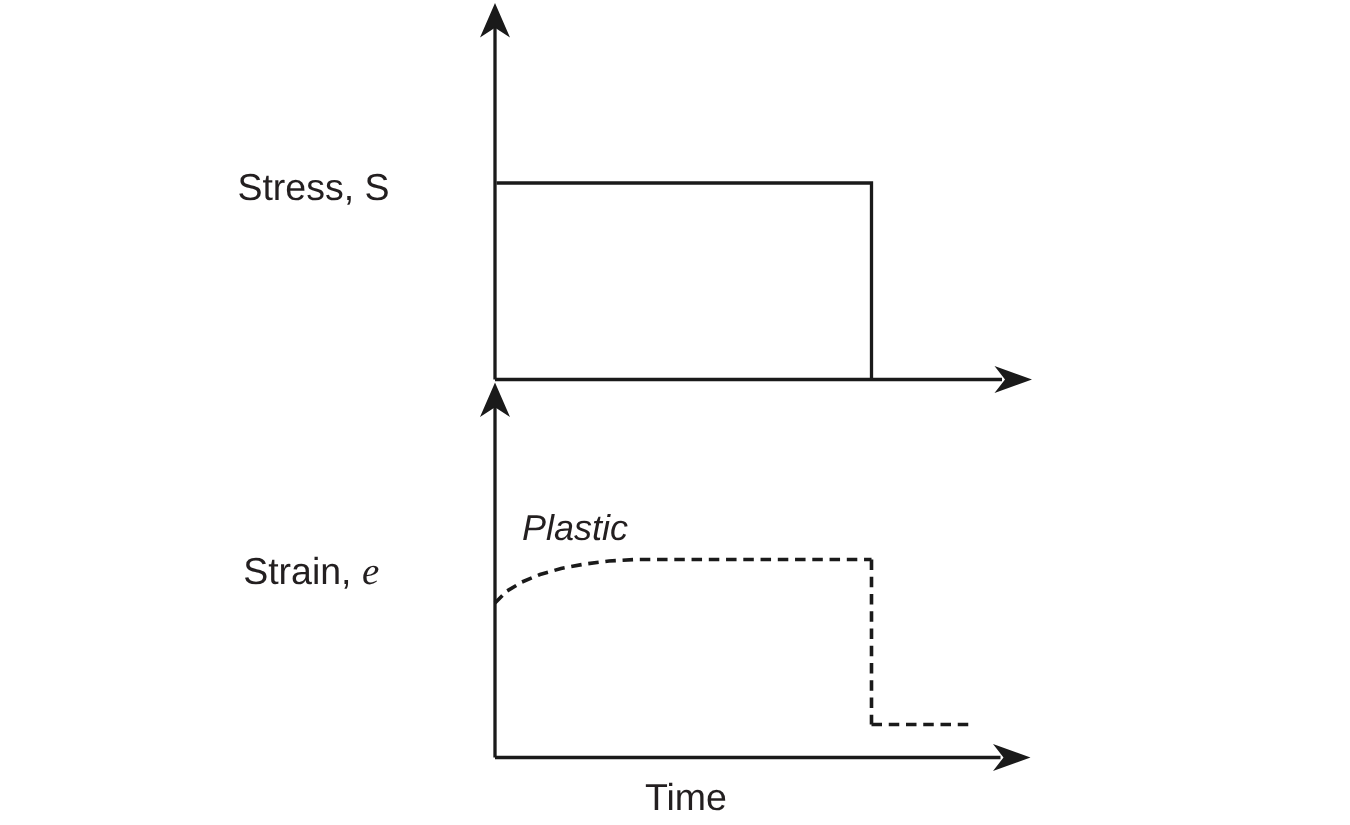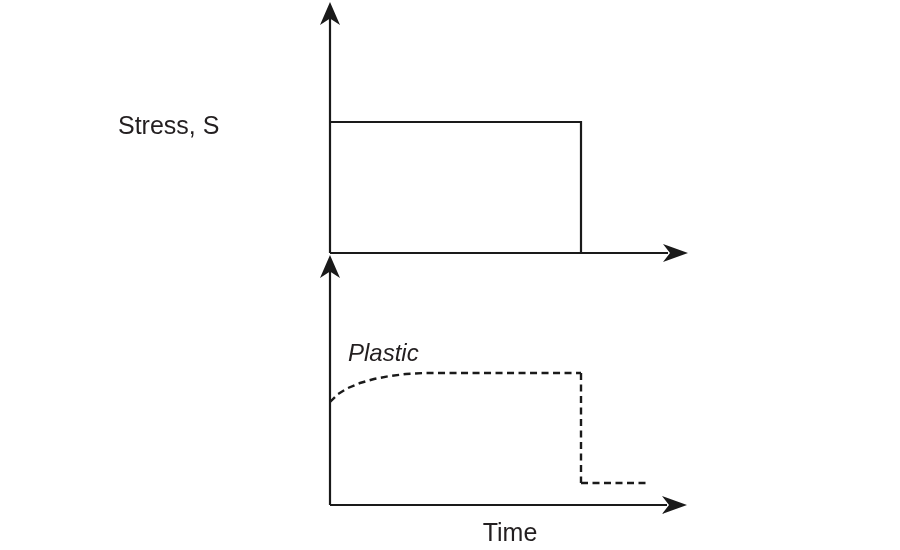--- a/index.html
+++ b/index.html
@@ -13,22 +13,22 @@
     overflow: hidden;
   }
   .canvas svg { position: absolute; left: 0; top: 0; }
   .axis-label {
     position: absolute;
     font-size: 25px;
     line-height: 1.1;
     color: #231f20;
     white-space: nowrap;
   }
-  .right-align { text-align: left; }
-  .center-align { text-align: center; }
+  .right-align { text-align: center; }
+  .center-align { }
   .symbol-italic { font-style: italic; margin-left: 7px; font-family: "Liberation Serif", serif; font-size: 26px; }
   .annotation { position: absolute; font-size: 24px; color: #231f20; white-space: nowrap; }
 </style>
 </head>
 <body>
 
 <div class="canvas">
 
   <svg width="900" height="550" viewBox="0 0 900 550">
 
@@ -49,18 +49,19 @@
     <g id="curve-layer">
         <polyline points="331,122 581,122 581,252" fill="none" stroke="#1a1a1a" stroke-width="2.2"></polyline>
         <polyline points="330,402 338,394 348,388 360,383 374,379 390,376 406,374 424,373 581,373" fill="none" stroke="#1a1a1a" stroke-width="2.4" stroke-dasharray="7 4.5"></polyline>
         <polyline points="581,373 581,483" fill="none" stroke="#1a1a1a" stroke-width="2.4" stroke-dasharray="7 4.5"></polyline>
         <polyline points="581,483 650,483" fill="none" stroke="#1a1a1a" stroke-width="2.4" stroke-dasharray="7 4.5"></polyline>
       </g>
   </svg>
 
   <div class="axis-label right-align" style="left:118px; top:112px; width:182px;">Stress, S</div>
 
+  <div class="axis-label right-align" style="left:118px; top:367px; width:179px;"><span>Strain,</span><span class="symbol-italic">e</span></div>
 
   <div class="annotation" style="left:348px; top:339px;font-style:italic;">Plastic</div>
 
   <div class="axis-label center-align" style="left:430px; top:519px; width:160px;">Time</div>
 
 </div>
 
 </body></html>

